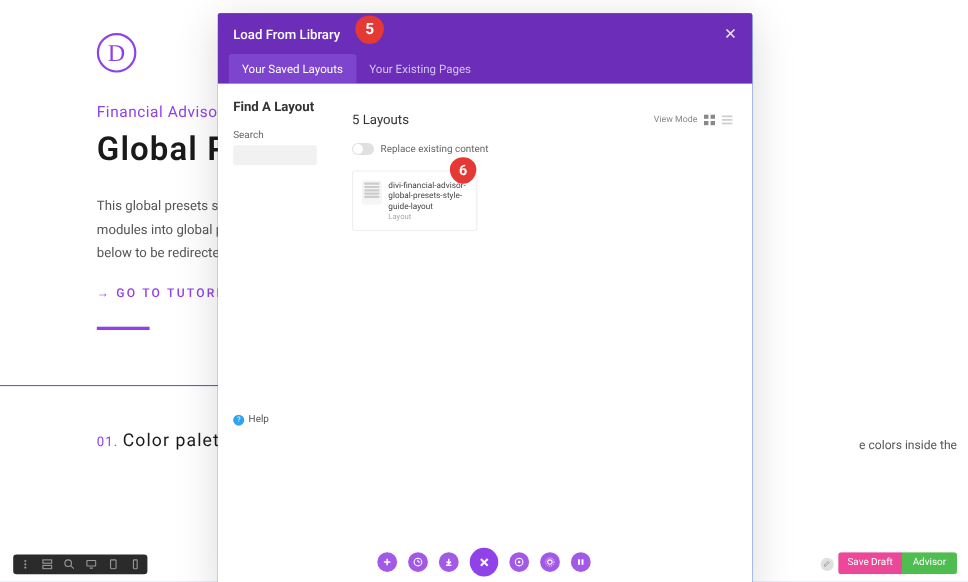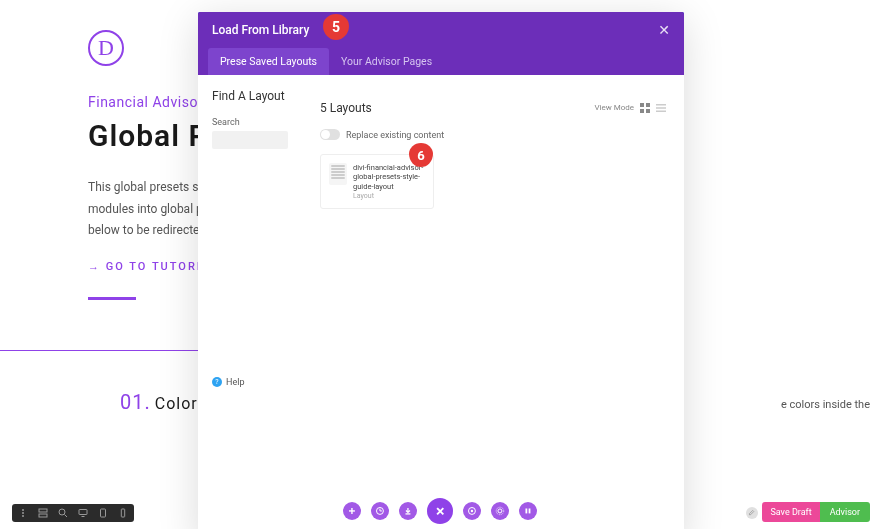--- a/index.html
+++ b/index.html
@@ -77,23 +77,22 @@
       height: 1px;
       background: #8f42e8;
     }
     .bg-section2 {
       position: absolute;
       left: 88px;
       top: 390px;
     }
     .bg-sec-num {
       color: #8f42e8;
-      font-size: 20px;
+      font-size: 12px;
       letter-spacing: 1px;
-      margin-left: 32px;
     }
     .bg-sec-title {
       font-size: 16px;
       letter-spacing: 1px;
       color: #1a1a1a;
     }
     .bg-right-text {
       position: absolute;
       right: 10px;
       top: 398px;
@@ -173,21 +172,21 @@
       width: 104px;
       padding: 14px;
       border-right: 1px solid transparent;
       display: flex;
       flex-direction: column;
     }
     .sidebar-title {
       font-size: 12px;
       color: #333;
       margin-bottom: 14px;
-      font-weight: 400;
+      font-weight: 700;
     }
     .sidebar-label {
       font-size: 9px;
       color: #666;
       margin-bottom: 4px;
     }
     .sidebar-input {
       width: 76px;
       height: 18px;
       background: #f1f1f1;
@@ -456,22 +455,22 @@
   <div class="swatch" style="background:#c9a878"></div>
   <div class="swatch-dark"></div>
 </div>
 
 <div class="modal">
   <div class="modal-header">
     <span>Load From Library</span>
     <span class="modal-close">✕</span>
   </div>
   <div class="modal-tabs">
-    <div class="modal-tab active">Prese Saved Layouts</div>
-    <div class="modal-tab">Your Advisor Pages</div>
+    <div class="modal-tab active">Your Saved Layouts</div>
+    <div class="modal-tab">Your Existing Pages</div>
   </div>
   <div class="modal-body">
     <div class="modal-sidebar">
       <div class="sidebar-title">Find A Layout</div>
       <div class="sidebar-label">Search</div>
       <input class="sidebar-input" style="">
       <div class="sidebar-help">
         <span class="help-icon">?</span>
         <span>Help</span>
       </div>

